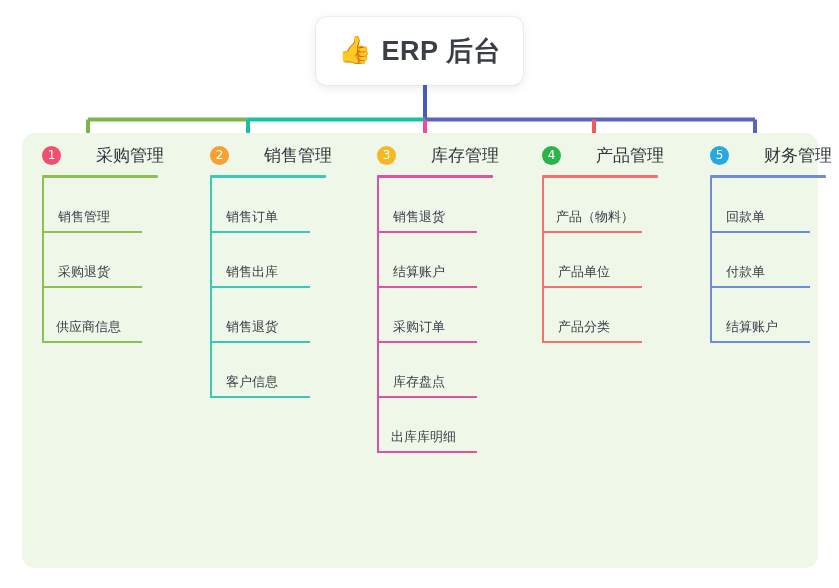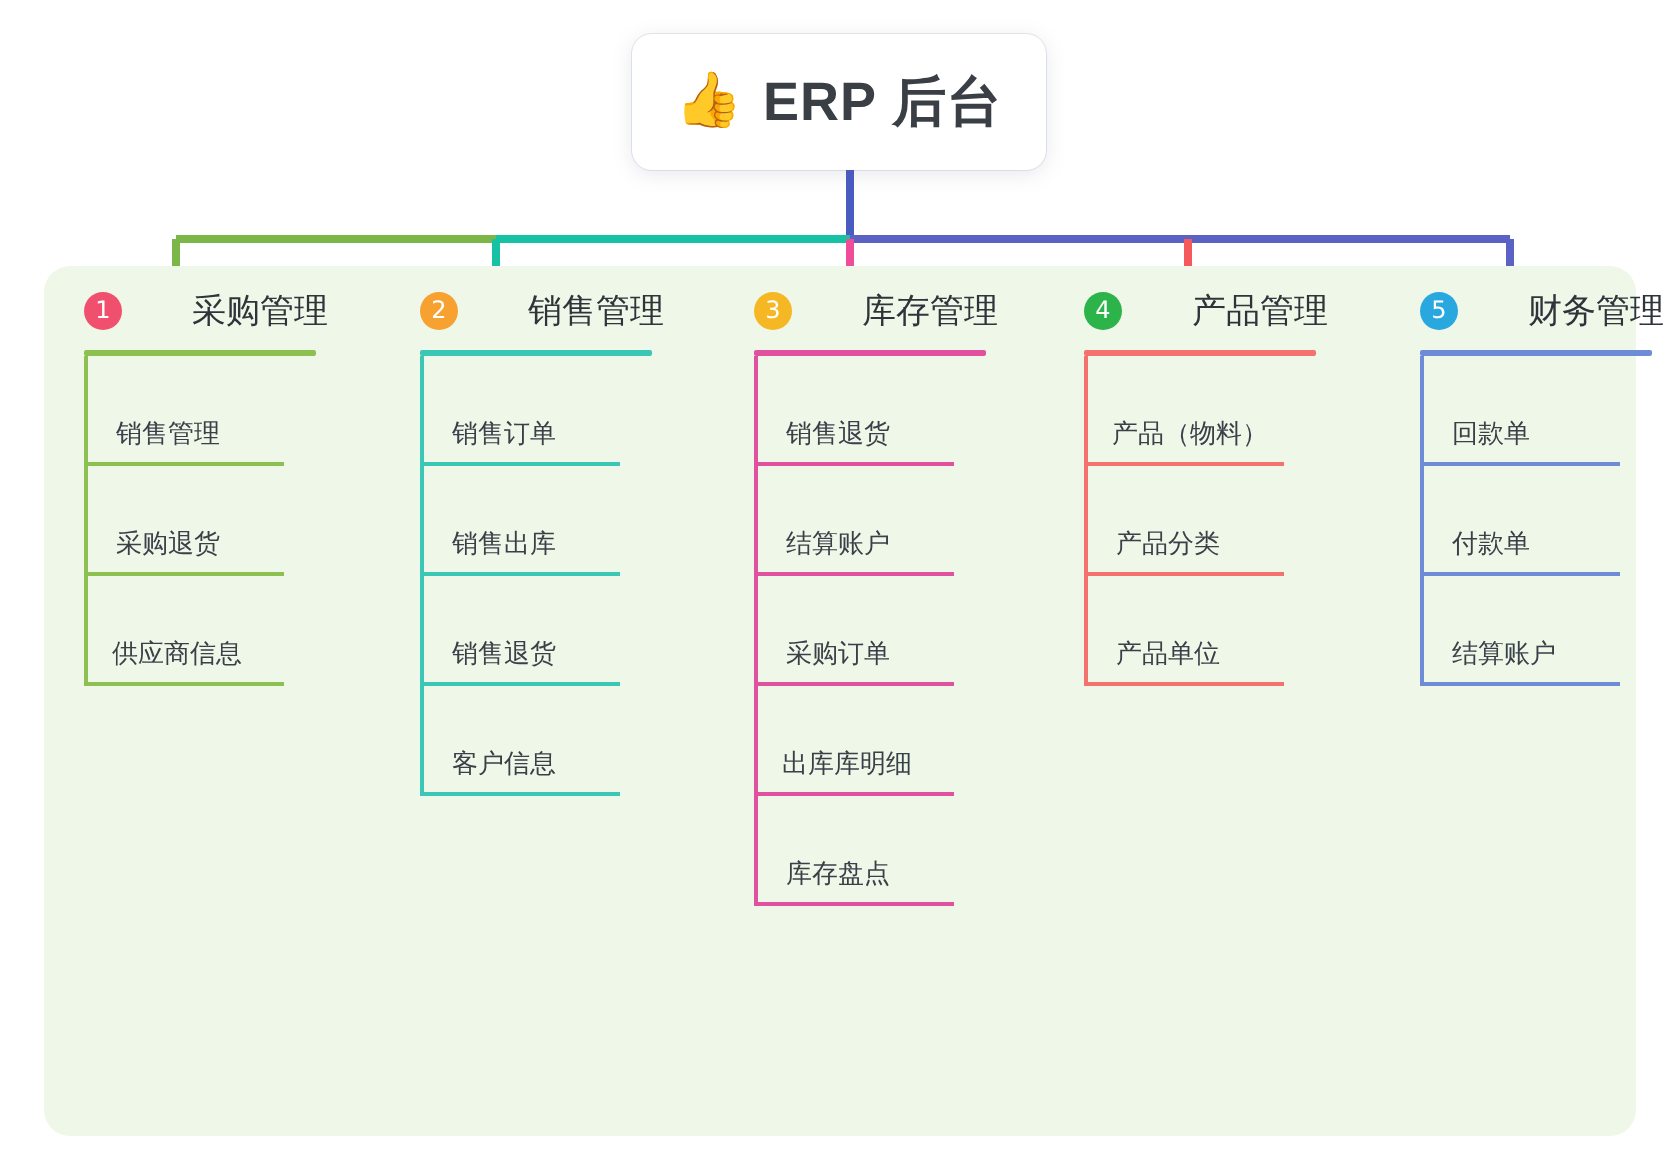--- a/index.html
+++ b/index.html
@@ -254,50 +254,50 @@
             <span class="leaf-label">结算账户</span>
           </div>
           <div class="leaf">
             <span class="leaf-spine" style="background: rgb(224, 81, 159);"></span>
             <span class="leaf-rule" style="background: rgb(224, 81, 159);"></span>
             <span class="leaf-label">采购订单</span>
           </div>
           <div class="leaf">
             <span class="leaf-spine" style="background: rgb(224, 81, 159);"></span>
             <span class="leaf-rule" style="background: rgb(224, 81, 159);"></span>
+            <span class="leaf-label">库存盘点</span>
+          </div>
+          <div class="leaf">
+            <span class="leaf-spine" style="background: rgb(224, 81, 159);"></span>
+            <span class="leaf-rule" style="background: rgb(224, 81, 159);"></span>
             <span class="leaf-label wide">出库库明细</span>
-          </div>
-          <div class="leaf">
-            <span class="leaf-spine" style="background: rgb(224, 81, 159);"></span>
-            <span class="leaf-rule" style="background: rgb(224, 81, 159);"></span>
-            <span class="leaf-label">库存盘点</span>
           </div>
         </div>
       </div>
       <div class="column" style="left: 510px;">
         <div class="col-head">
           <span class="badge" style="background: rgb(44, 179, 74);">4</span>
           <span class="head-label">产品管理</span>
         </div>
         <div class="head-rule" style="background: rgb(244, 114, 110);"></div>
         <div class="leaves">
           <div class="leaf">
             <span class="leaf-spine" style="background: rgb(244, 114, 110);"></span>
             <span class="leaf-rule" style="background: rgb(244, 114, 110);"></span>
             <span class="leaf-label wide">产品（物料）</span>
           </div>
           <div class="leaf">
             <span class="leaf-spine" style="background: rgb(244, 114, 110);"></span>
             <span class="leaf-rule" style="background: rgb(244, 114, 110);"></span>
-            <span class="leaf-label">产品分类</span>
+            <span class="leaf-label">产品单位</span>
           </div>
           <div class="leaf">
             <span class="leaf-spine" style="background: rgb(244, 114, 110);"></span>
             <span class="leaf-rule" style="background: rgb(244, 114, 110);"></span>
-            <span class="leaf-label">产品单位</span>
+            <span class="leaf-label">产品分类</span>
           </div>
         </div>
       </div>
       <div class="column" style="left: 678px;">
         <div class="col-head">
           <span class="badge" style="background: rgb(41, 168, 224);">5</span>
           <span class="head-label">财务管理</span>
         </div>
         <div class="head-rule" style="background: rgb(109, 139, 214);"></div>
         <div class="leaves">

